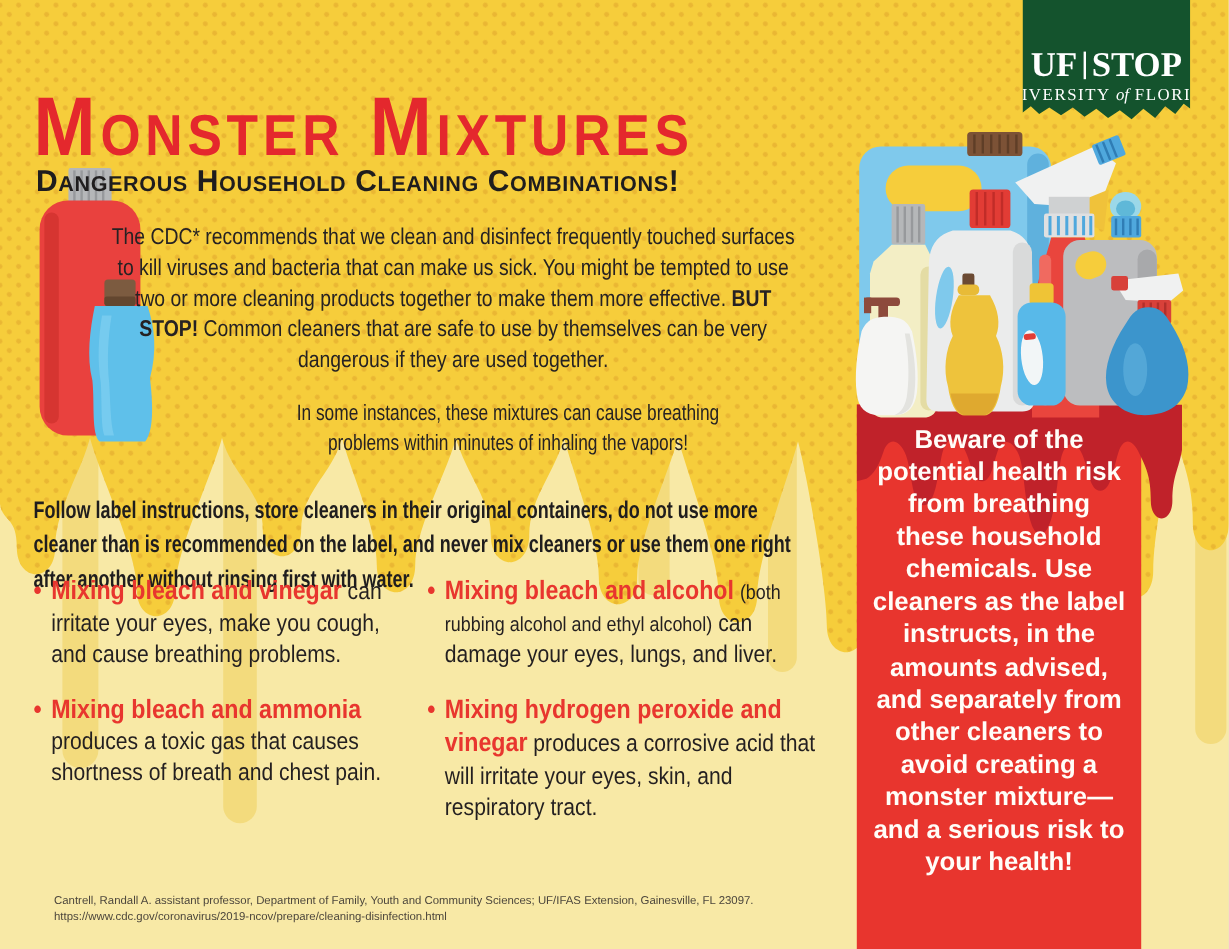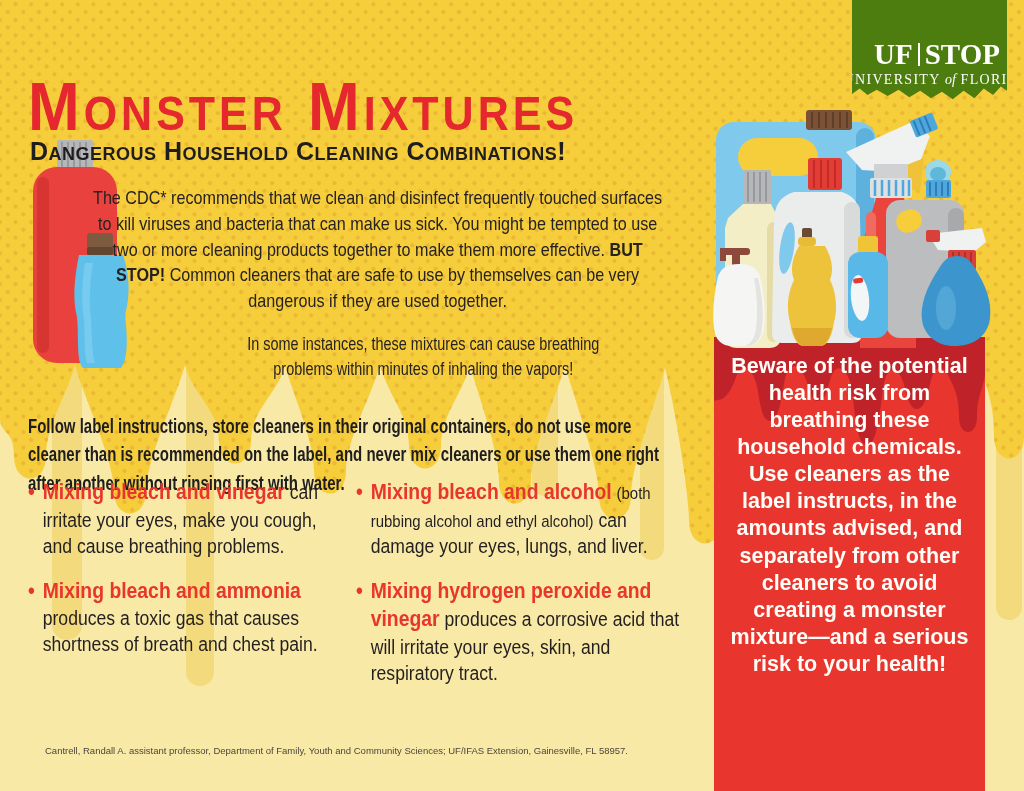--- a/index.html
+++ b/index.html
@@ -42,32 +42,32 @@
   .bullet .marker{color:#e8362e;font-weight:700;font-size:22px;line-height:1.28;padding-right:9px;}
   .bullet p{margin:0;font-size:20px;line-height:1.3;color:#231f20;}
   .bullet .lead{color:#e8362e;font-weight:700;font-size:22px;}
   .bullet .note{font-size:17px;color:#231f20;}
 
   
   .citation{position:absolute;left:45px;top:744px;width:640px;z-index:3;
     font-size:9.5px;line-height:1.5;color:#4c463c;}
 
   
-  .red-panel{position:absolute;left:714px;top:337px;width:271px;height:454px;background:#e8352e;z-index:4;}
+  .red-panel{position:absolute;left:714px;top:337px;width:237px;height:454px;background:#e8352e;z-index:4;}
   .red-panel .dark-drips{position:absolute;left:0;top:0;}
   .warning{position:relative;z-index:2;margin:0;padding:16px 13px 0;
     font-size:21.5px;line-height:1.26;font-weight:700;color:#fffdf8;text-align:center;}
 
   
   .right-bottles{position:absolute;left:698px;top:108px;z-index:5;}
 
   
-  .logo-box{position:absolute;left:852px;top:0;width:140px;height:108px;background:#4d7c0f;z-index:6;
+  .logo-box{position:absolute;left:852px;top:0;width:140px;height:108px;background:#14532d;z-index:6;
     clip-path:polygon(0 0,100% 0,100% 84%,96% 80%,91% 88%,85% 82%,79% 91%,72% 84%,65% 92%,58% 85%,51% 91%,44% 84%,37% 90%,30% 83%,23% 89%,16% 83%,10% 88%,5% 82%,0 87%);
-    display:flex;flex-direction:column;align-items:center;justify-content:flex-start;padding-left:15px;}
+    display:flex;flex-direction:column;align-items:center;justify-content:flex-start;}
   .logo-row{margin-top:40px;display:flex;align-items:center;gap:5px;
     font-family:"Liberation Serif", serif;font-weight:700;font-size:29px;color:#fff;line-height:1;}
   .logo-divider{width:2px;height:23px;background:#fff;}
   .logo-tagline{margin-top:3px;font-family:"Liberation Serif", serif;font-size:14px;
     letter-spacing:1.3px;color:#fff;white-space:nowrap;}
   .logo-tagline .of{font-style:italic;letter-spacing:0;}
 </style>
 </head>
 <body>
 
@@ -160,21 +160,22 @@
       <span class="marker">•</span>
       <p><span class="lead">Mixing bleach and alcohol</span> <span class="note">(both rubbing alcohol and ethyl alcohol)</span> <span class="body">can damage your eyes, lungs, and liver.</span></p>
     </div>
     <div class="bullet">
       <span class="marker">•</span>
       <p><span class="lead">Mixing hydrogen peroxide and vinegar</span> <span class="note"></span> <span class="body">produces a corrosive acid that will irritate your eyes, skin, and respiratory tract.</span></p>
     </div>
   </div>
 
   <div class="citation">
-    <div>Cantrell, Randall A. assistant professor, Department of Family, Youth and Community Sciences; UF/IFAS Extension, Gainesville, FL 58957.</div>
+    <div>Cantrell, Randall A. assistant professor, Department of Family, Youth and Community Sciences; UF/IFAS Extension, Gainesville, FL 23097.</div>
+    <div>https://www.cdc.gov/coronavirus/2019-ncov/prepare/cleaning-disinfection.html</div>
   </div>
 
   <div class="red-panel">
     <svg class="dark-drips" width="271" height="120" viewBox="0 0 271 120">
       <path fill="#c0222a" d="M0,0 H271 V38
         C268,55 263,60 263,80 C263,100 245,100 245,80 C245,60 241,52 235,40
         C229,28 222,28 218,40 C214,52 212,72 203,72 C194,72 193,54 188,42
         C183,30 175,30 171,42 C167,54 166,108 153,108 C140,108 141,56 135,42
         C129,28 121,28 117,40 C113,52 112,64 104,64 C96,64 96,50 90,38
         C84,26 76,26 72,38 C68,50 67,84 56,84 C45,84 46,52 40,40

